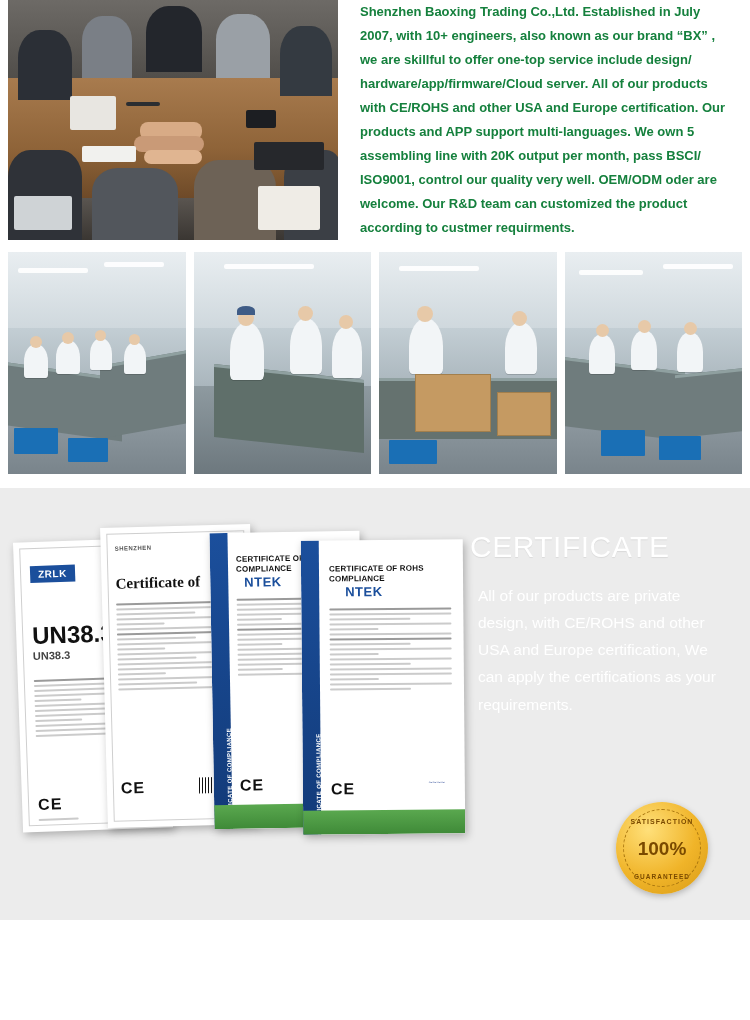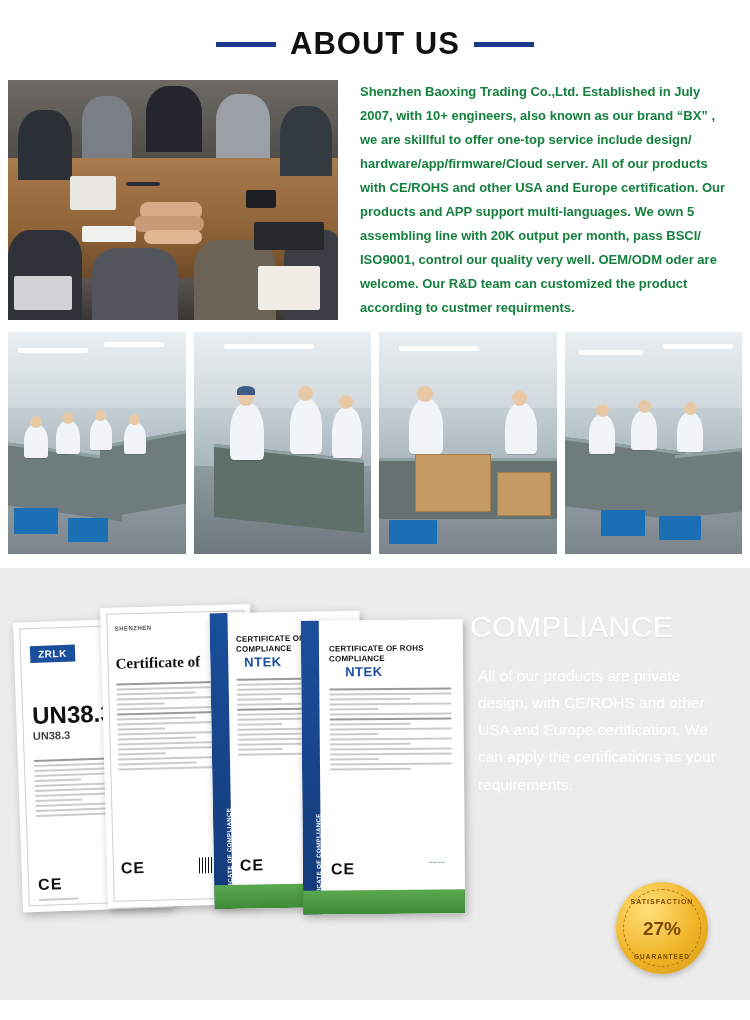--- a/index.html
+++ b/index.html
@@ -311,25 +311,20 @@
     font-size: 6.5px;
     letter-spacing: 1px;
     font-weight: bold;
   }
 </style>
 </head>
 <body>
 
 <div class="page">
 
-  <div class="header">
-    <div class="rule"></div>
-    <h1>ABOUT US</h1>
-    <div class="rule"></div>
-  </div>
 
   <div class="about">
 
     <div class="about-photo">
       <div class="mp-floor"></div>
       <div class="mp-table"></div>
       <div class="mp-bottom"></div>
 
       <div class="mp-person" style="left:10px; top:30px; width:54px; height:70px;"></div>
       <div class="mp-person" style="left:74px; top:16px; width:50px; height:62px; background:#7a7f86;"></div>
@@ -537,25 +532,25 @@
         <div class="ln short"></div>
         <div class="ln"></div>
         <div class="ln mid"></div>
       </div>
       <div class="cert-sign" style="right:20px; bottom:48px;">~~~~</div>
       <div class="cert-ce" style="left:28px; bottom:36px;">CE</div>
       <div class="cert-green"></div>
     </div>
 
     <div class="qual-right">
-      <div class="qual-title">COMPLIANCE</div>
+      <div class="qual-title">CERTIFICATE</div>
       <div class="qual-body">All of our products are private design, with CE/ROHS and other USA and Europe certification, We can apply the certifications as your requirements.</div>
     </div>
 
     <div class="badge">
       <div class="badge-ring"></div>
       <div class="badge-top">SATISFACTION</div>
-      <div class="badge-pct">27%</div>
+      <div class="badge-pct">100%</div>
       <div class="badge-bottom">GUARANTEED</div>
     </div>
   </div>
 
 </div>
 
 </body></html>

